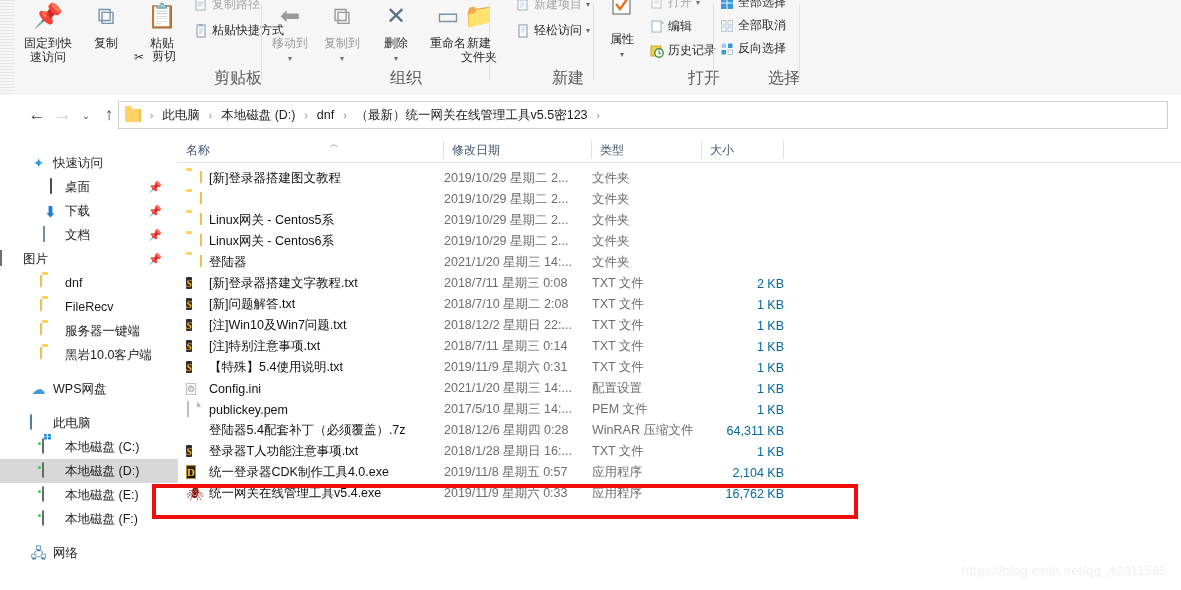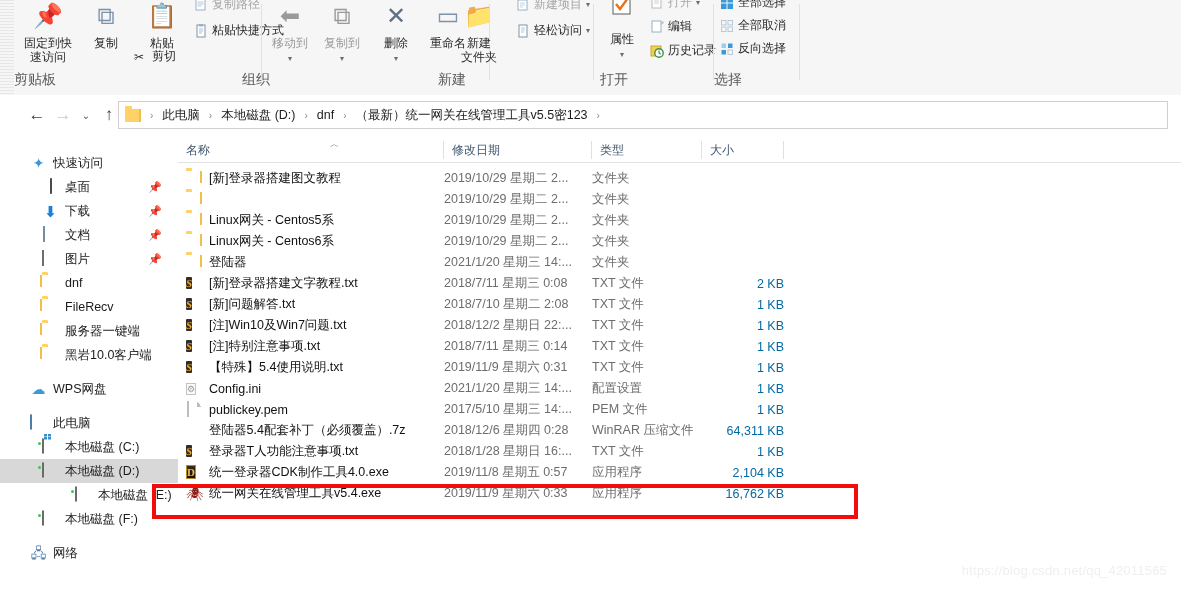--- a/index.html
+++ b/index.html
@@ -23,21 +23,21 @@
   }
   .ribbon-inner { position:relative; width:800px; height:95px; background:#f6f6f6; }
   .ribbon-right-fill { position:absolute; left:800px; top:0; width:381px; height:95px; background:#f6f6f6; }
   .ribbon-edge { position:absolute; left:0; top:0; width:14px; height:95px;
                  background: repeating-linear-gradient(to bottom, #d9d9d9 0px, #d9d9d9 1px, #f6f6f6 1px, #f6f6f6 3px);
                  opacity:.55; }
   .rgroup { position: absolute; top: 0; height: 94px; }
   .rgroup .sep { position:absolute; right:0; top:4px; width:1px; height:76px; background:#e1e1e1; }
   .rgroup-label {
     position:absolute; bottom: 5px; left:0; width:100%;
-    text-align:left; font-size:14px; color:#5a5a5a;
+    text-align:right; font-size:16px; color:#5a5a5a;
   }
   .bigbtn { position:absolute; text-align:center; width:56px; color:#2a2a2a; font-size:12px; }
   .bigbtn .glyph { display:block; height:40px; line-height:40px; font-size:24px; }
   .bigbtn .cap { display:block; line-height:14px; }
   .bigbtn.dim { color:#9a9a9a; }
   .smallbtn { position:absolute; display:flex; align-items:center; gap:4px; font-size:12px; color:#2a2a2a; white-space:nowrap; }
   .smallbtn .sglyph { width:14px; height:14px; display:inline-block; position:relative; flex:none; }
   .smallbtn.dim { color:#a6a6a6; }
   .caret { font-size:8px; color:#6b6b6b; }
 
@@ -384,21 +384,21 @@
     <div class="sb-item" style="padding-left:42px;">
       <span class="sb-ico ico-down">⬇</span>
       <span>下载</span>
       <span class="sb-pin">📌</span>
     </div>
     <div class="sb-item" style="padding-left:42px;">
       <span class="sb-ico"><span class="ico-doc"></span></span>
       <span>文档</span>
       <span class="sb-pin">📌</span>
     </div>
-    <div class="sb-item" style="padding-left:42px;">
+    <div class="sb-item" style="">
       <span class="sb-ico"><span class="ico-pic"></span></span>
       <span>图片</span>
       <span class="sb-pin">📌</span>
     </div>
     <div class="sb-item" style="padding-left:42px;">
       <span class="sb-ico"><span class="ico-folder"></span></span>
       <span>dnf</span>
     </div>
     <div class="sb-item" style="padding-left:42px;">
       <span class="sb-ico"><span class="ico-folder"></span></span>
@@ -427,21 +427,21 @@
       <span>此电脑</span>
     </div>
     <div class="sb-item" style="padding-left:42px;">
       <span class="sb-ico"><span class="ico-drive win"></span></span>
       <span>本地磁盘 (C:)</span>
     </div>
     <div class="sb-item sel" style="padding-left:42px;">
       <span class="sb-ico"><span class="ico-drive"></span></span>
       <span>本地磁盘 (D:)</span>
     </div>
-    <div class="sb-item" style="padding-left:42px;margin-left:33px;">
+    <div class="sb-item" style="padding-left:42px;">
       <span class="sb-ico"><span class="ico-drive"></span></span>
       <span>本地磁盘 (E:)</span>
     </div>
     <div class="sb-item" style="padding-left:42px;">
       <span class="sb-ico"><span class="ico-drive"></span></span>
       <span>本地磁盘 (F:)</span>
     </div>
 
     <div class="sb-gap"></div>
 

